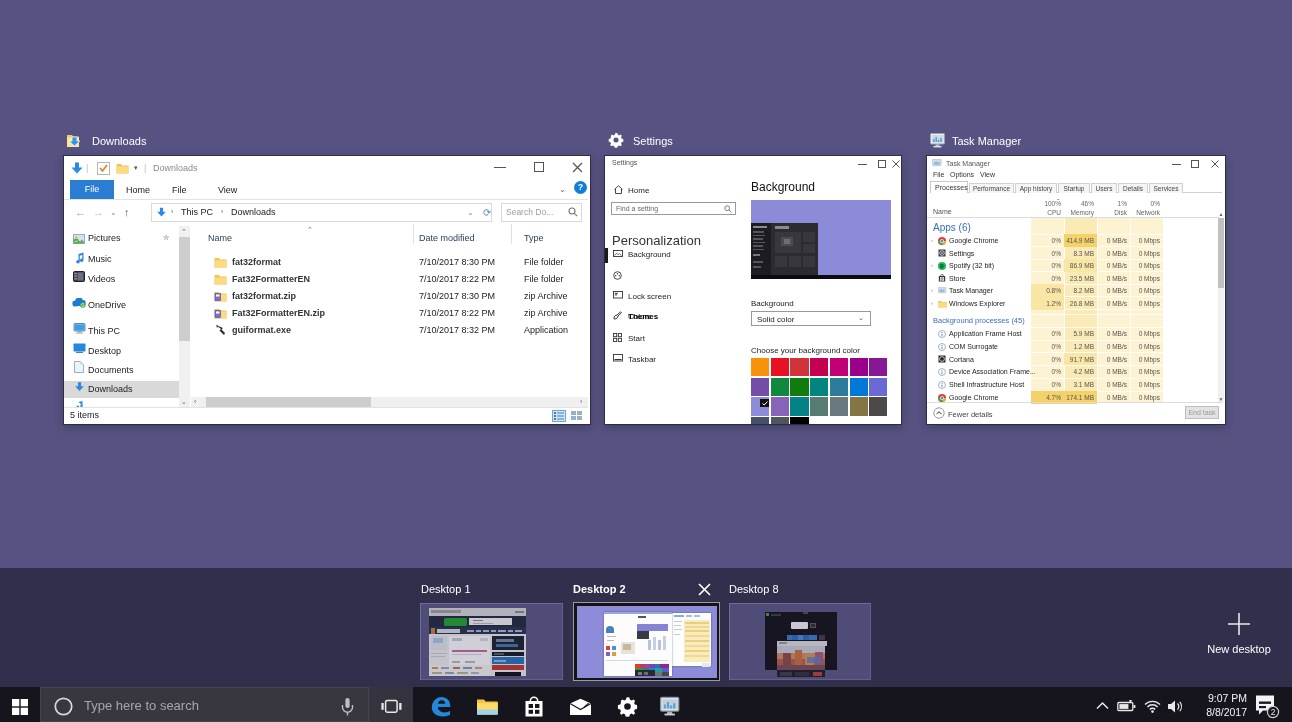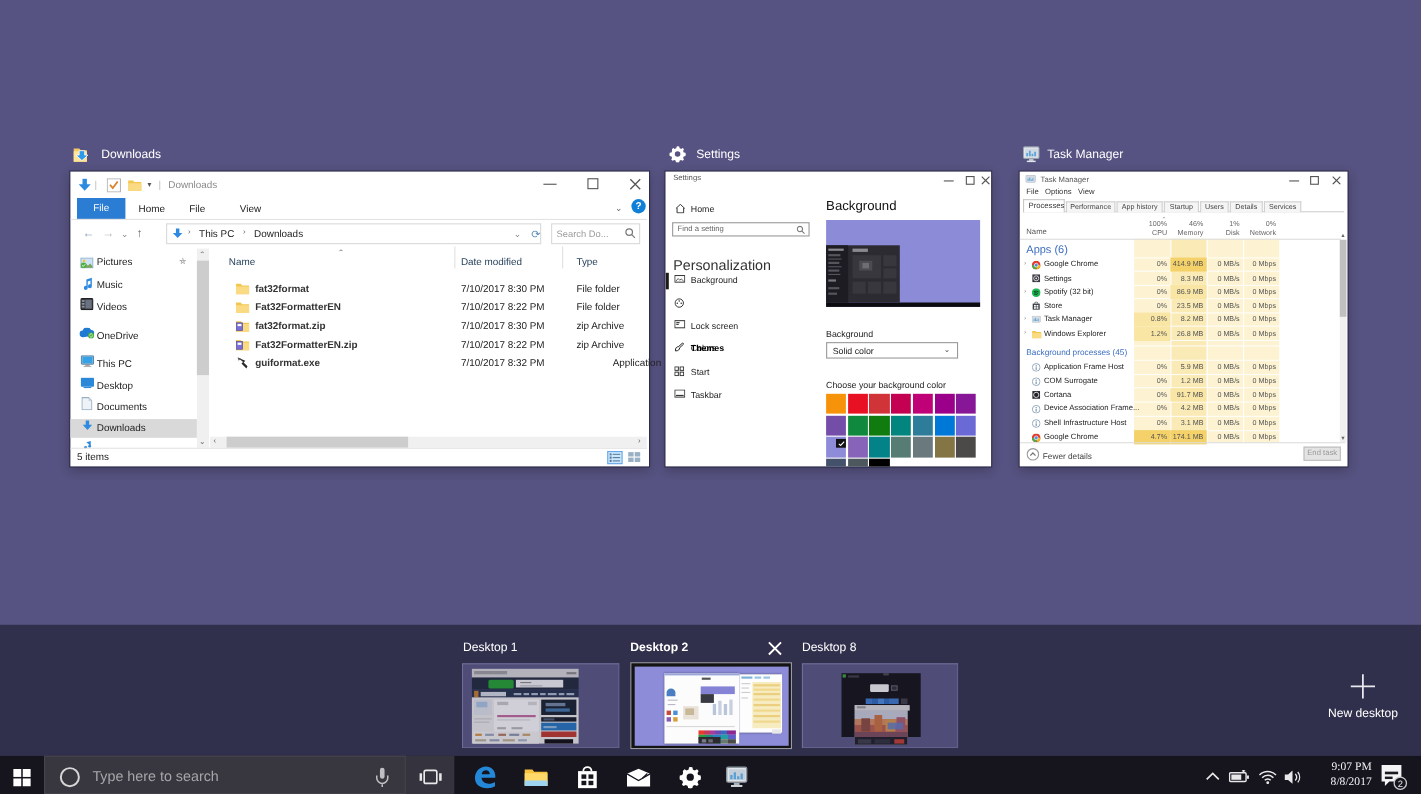--- a/index.html
+++ b/index.html
@@ -168,21 +168,21 @@
   <div class="abs" style="left:168px; top:169px; font-weight:bold; color:#333;">guiformat.exe</div>
   <div class="abs" style="left:355px; top:101px;">7/10/2017 8:30 PM</div>
   <div class="abs" style="left:355px; top:118px;">7/10/2017 8:22 PM</div>
   <div class="abs" style="left:355px; top:135px;">7/10/2017 8:30 PM</div>
   <div class="abs" style="left:355px; top:152px;">7/10/2017 8:22 PM</div>
   <div class="abs" style="left:355px; top:169px;">7/10/2017 8:32 PM</div>
   <div class="abs" style="left:460px; top:101px;">File folder</div>
   <div class="abs" style="left:460px; top:118px;">File folder</div>
   <div class="abs" style="left:460px; top:135px;">zip Archive</div>
   <div class="abs" style="left:460px; top:152px;">zip Archive</div>
-  <div class="abs" style="left:460px; top:169px;margin-left:33px;">Application</div>
+  <div class="abs" style="left:460px; top:169px;">Application</div>
 
   <svg class="abs" style="left:150px; top:101px;" width="13" height="11" viewBox="0 0 13 11">
     <path d="M0.5 1 H5 l1 1.5 h6.5 V10.5 H0.5 Z" fill="#f3c64f"></path>
       <path d="M0.5 3.5 h12 V10.5 H0.5 Z" fill="#fada83"></path>
   </svg>
   <svg class="abs" style="left:150px; top:118px;" width="13" height="11" viewBox="0 0 13 11">
     <path d="M0.5 1 H5 l1 1.5 h6.5 V10.5 H0.5 Z" fill="#f3c64f"></path>
       <path d="M0.5 3.5 h12 V10.5 H0.5 Z" fill="#fada83"></path>
   </svg>
   <svg class="abs" style="left:150px; top:135px;" width="13" height="11" viewBox="0 0 13 11">
@@ -793,20 +793,20 @@
   <path d="M12 0.8 l3 0 M13.5 0 v2" stroke="#e8e8ea" stroke-width="1"></path>
 </svg>
 <svg class="abs" style="left:1144px; top:700px;" width="17" height="13" viewBox="0 0 17 13">
   <path d="M1 4.5 a10.5 10.5 0 0 1 15 0 M3.4 7 a7 7 0 0 1 10.2 0 M5.8 9.4 a3.7 3.7 0 0 1 5.4 0" fill="none" stroke="#e8e8ea" stroke-width="1.4"></path>
   <circle cx="8.5" cy="11.6" r="1.3" fill="#e8e8ea"></circle>
 </svg>
 <svg class="abs" style="left:1167px; top:699px;" width="16" height="15" viewBox="0 0 16 15">
   <path d="M1 5 h3 l4-3.5 v12 L4 10 H1 Z" fill="#e8e8ea"></path>
   <path d="M10.5 4.5 a4.5 4.5 0 0 1 0 6 M12.8 2.8 a7.5 7.5 0 0 1 0 9.4" fill="none" stroke="#e8e8ea" stroke-width="1.2"></path>
 </svg>
-<div class="abs" style="left:1190px; top:691px; width:57px; text-align:right; color:#f2f2f4; font-size:10.5px; line-height:14px;font-family:Liberation Serif, serif;">9:07 PM<br>8/8/2017</div>
+<div class="abs" style="left:1190px; top:691px; width:57px; text-align:right; color:#f2f2f4; font-size:10.5px; line-height:14px;">9:07 PM<br>8/8/2017</div>
 <svg class="abs" style="left:1254px; top:694px;" width="26" height="25" viewBox="0 0 26 25">
   <path d="M2 1.5 H20 V16.5 H9 L5 20.5 V16.5 H2 Z" fill="#f4f4f6"></path>
   <rect x="5" y="7.5" width="12" height="2.4" fill="#1a1a22"></rect>
   <rect x="5" y="12" width="7" height="2.2" fill="#1a1a22"></rect>
   <circle cx="19" cy="18" r="5.6" fill="#16151e" stroke="#c9c9cf" stroke-width="1.2"></circle>
   <text x="19" y="21" font-size="8.5" fill="#e8e8ea" text-anchor="middle" font-family="Liberation Sans">2</text>
 </svg>
 
 </body></html>

